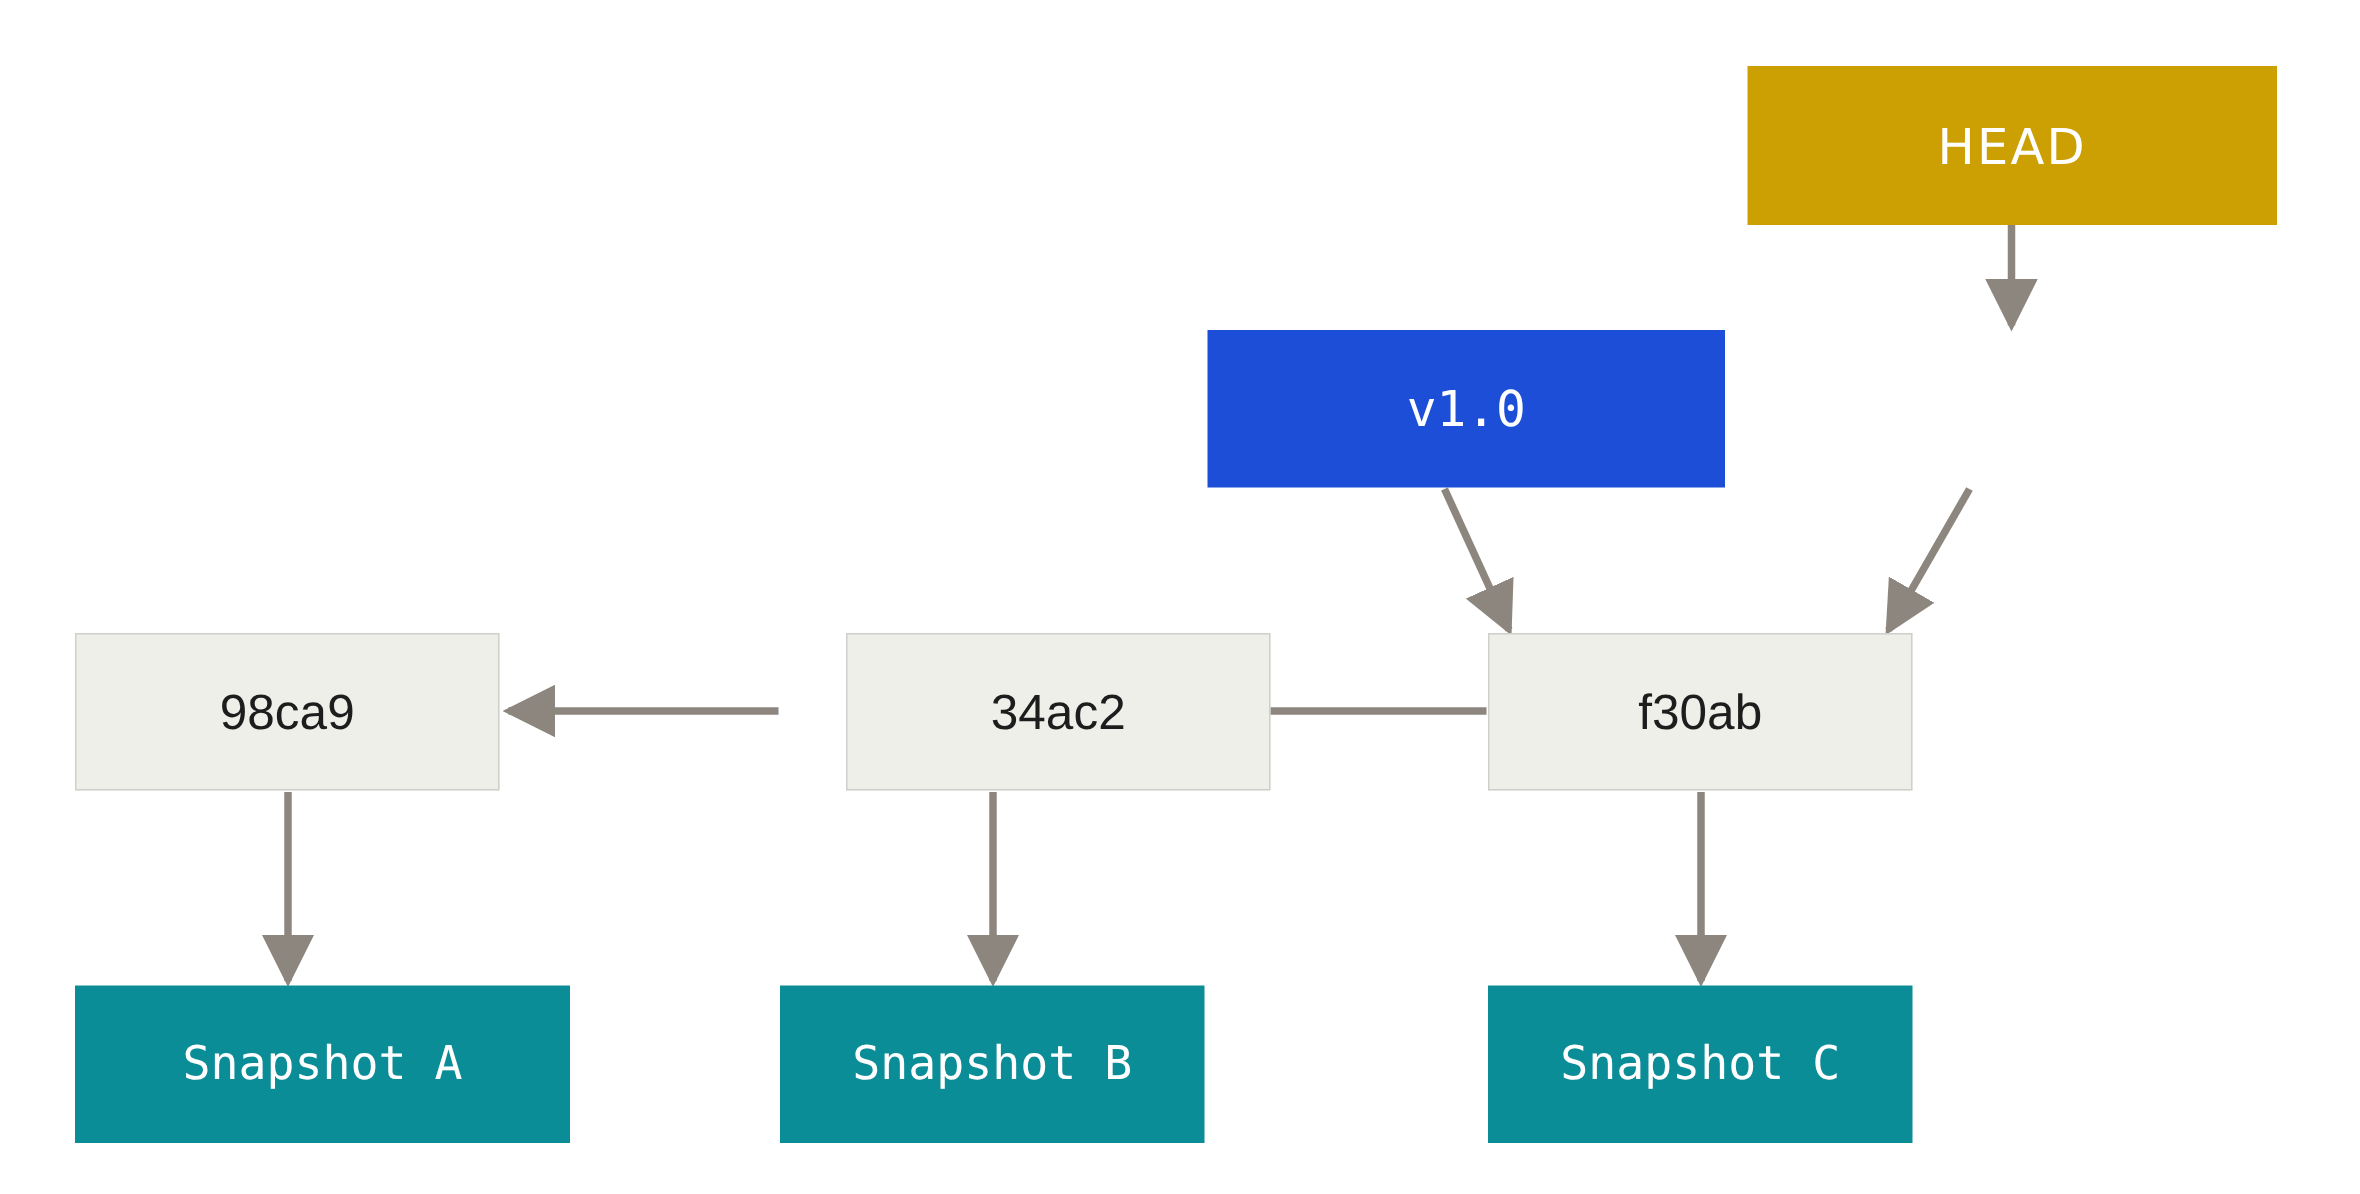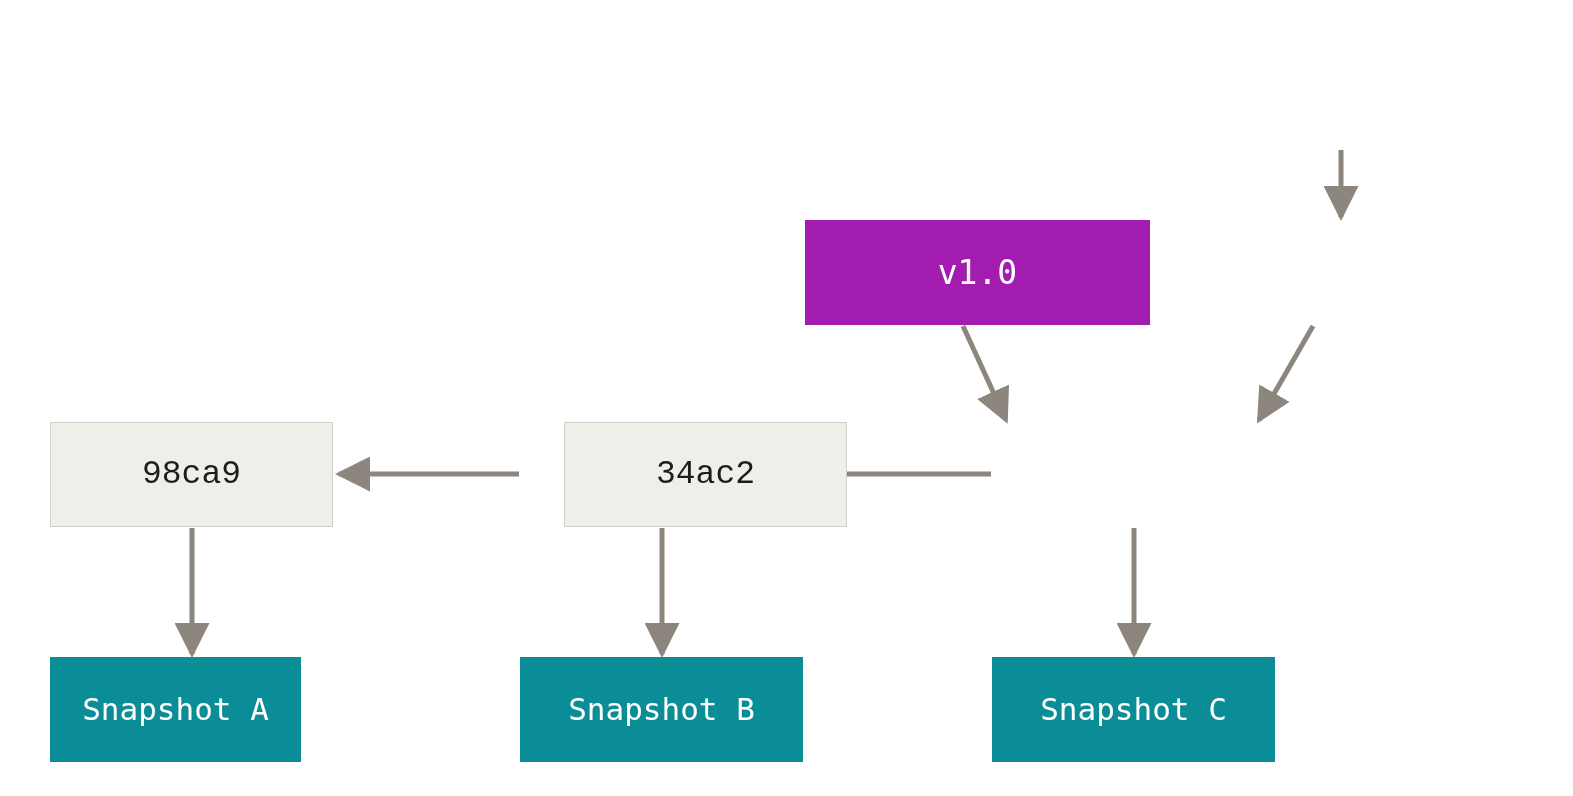--- a/index.html
+++ b/index.html
@@ -43,31 +43,31 @@
   
   .node-head {
     background: #CC9F02;
     color: #ffffff;
     font-family: "DejaVu Sans", "Liberation Sans", sans-serif;
     font-size: 33px;
     letter-spacing: 1.5px;
   }
   
   .node-ref {
-    background: #a21caf;
+    background: #1d4ed8;
     color: #ffffff;
     font-family: "DejaVu Sans Mono", "Liberation Mono", monospace;
     font-size: 33px;
   }
   
   .node-commit {
     background: #EEEFE9;
     border: 1px solid #CFCFCB;
     color: #1d1d1d;
-    font-family: Liberation Mono, monospace;
+    font-family: Liberation Sans, sans-serif;
     font-size: 33px;
   }
   
   .node-snapshot {
     background: #0B8D97;
     color: #ffffff;
     font-family: "DejaVu Sans Mono", "Liberation Mono", monospace;
     font-size: 31px;
   }
 </style>
@@ -93,36 +93,42 @@
 
     <line x1="991" y1="474" x2="809" y2="474" stroke="#8C867E" stroke-width="5" marker-end="url(#arrowhead)"></line>
 
     <line x1="192" y1="528" x2="192" y2="654" stroke="#8C867E" stroke-width="5" marker-end="url(#arrowhead)"></line>
 
     <line x1="662" y1="528" x2="662" y2="654" stroke="#8C867E" stroke-width="5" marker-end="url(#arrowhead)"></line>
 
     <line x1="1134" y1="528" x2="1134" y2="654" stroke="#8C867E" stroke-width="5" marker-end="url(#arrowhead)"></line>
   </svg>
 
+  <div class="node node-head" style="left:1165px; top:44px; width:353px; height:106px;">
+    <span class="node-label">HEAD</span>
+  </div>
 
   <div class="node node-ref" style="left:805px; top:220px; width:345px; height:105px;">
     <span class="node-label">v1.0</span>
   </div>
 
 
   <div class="node node-commit" style="left:50px; top:422px; width:283px; height:105px;">
     <span class="node-label">98ca9</span>
   </div>
 
   <div class="node node-commit" style="left:520px; top:422px; width:283px; height:105px;margin-left:44px;">
     <span class="node-label">34ac2</span>
   </div>
 
+  <div class="node node-commit" style="left:992px; top:422px; width:283px; height:105px;">
+    <span class="node-label">f30ab</span>
+  </div>
 
-  <div class="node node-snapshot" style="left:50px; top:657px; width:251px; height:105px;">
+  <div class="node node-snapshot" style="left:50px; top:657px; width:330px; height:105px;">
     <span class="node-label">Snapshot A</span>
   </div>
 
   <div class="node node-snapshot" style="left:992px; top:657px; width:283px; height:105px;">
     <span class="node-label">Snapshot C</span>
   </div>
 
   <div class="node node-snapshot" style="left:520px; top:657px; width:283px; height:105px;">
     <span class="node-label">Snapshot B</span>
   </div>

